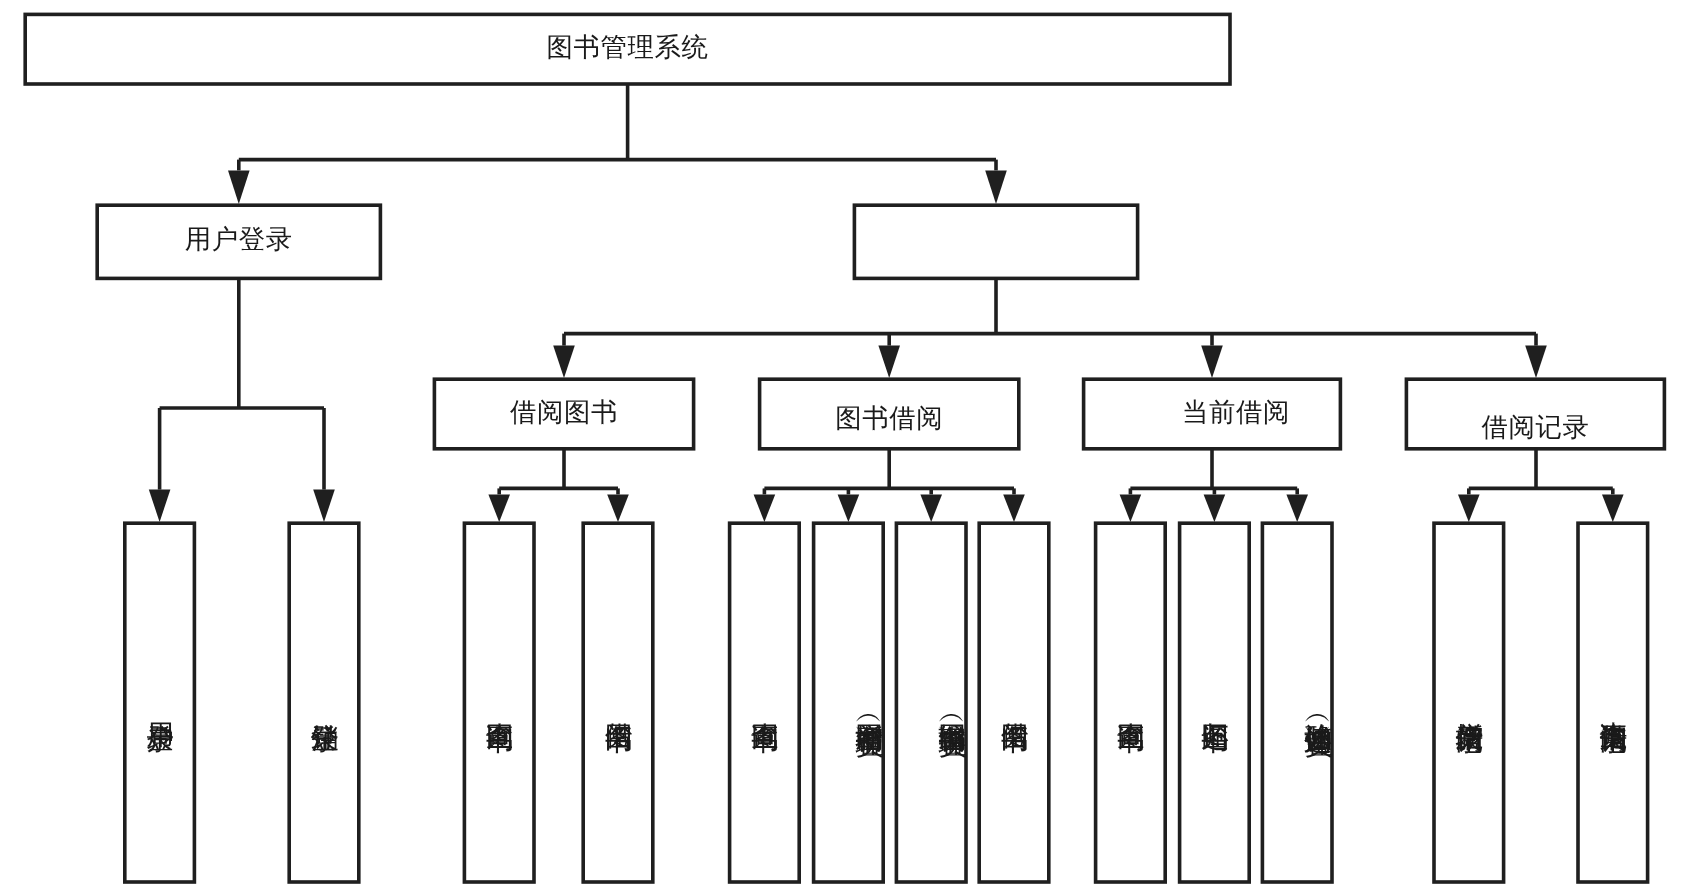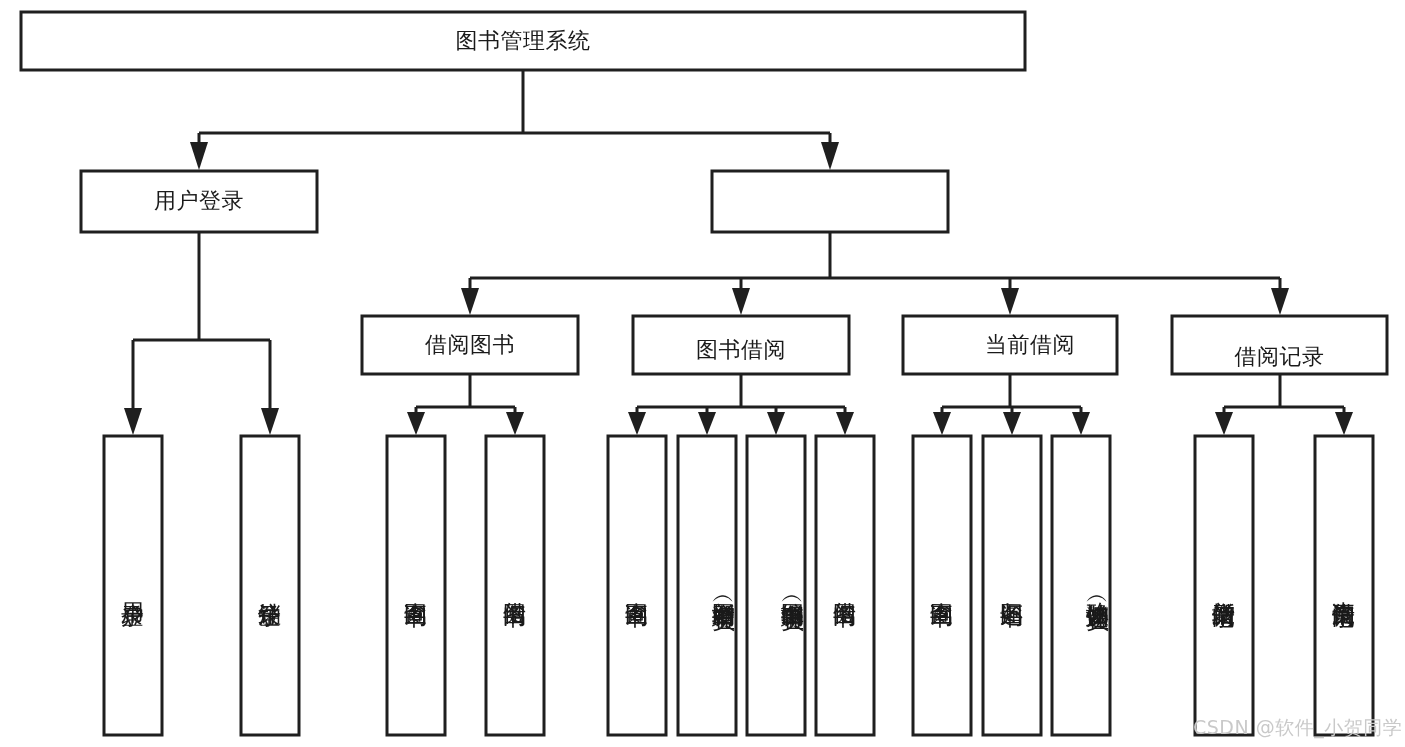--- a/index.html
+++ b/index.html
@@ -211,14 +211,13 @@
   <div class="node-label-v top-align" style="left:747px; top:436px; width:58px; height:299px;">编辑图书（管理员）</div>
   <div class="node-label-v" style="left:816px; top:436px; width:58px; height:299px;">借阅图书</div>
 
   <div class="node-label-v" style="left:913px; top:436px; width:58px; height:299px;">查询图书</div>
   <div class="node-label-v" style="left:983px; top:436px; width:58px; height:299px;">归还图书</div>
   <div class="node-label-v top-align" style="left:1052px; top:436px; width:58px; height:299px;">确认归还（管理员）</div>
 
   <div class="node-label-v" style="left:1195px; top:436px; width:58px; height:299px;">新增借阅记录</div>
   <div class="node-label-v" style="left:1315px; top:436px; width:58px; height:299px;">查询借阅记录</div>
 
-  <div class="watermark">CSDN @软件_小贺同学</div>
 </div>
 
 </body></html>

